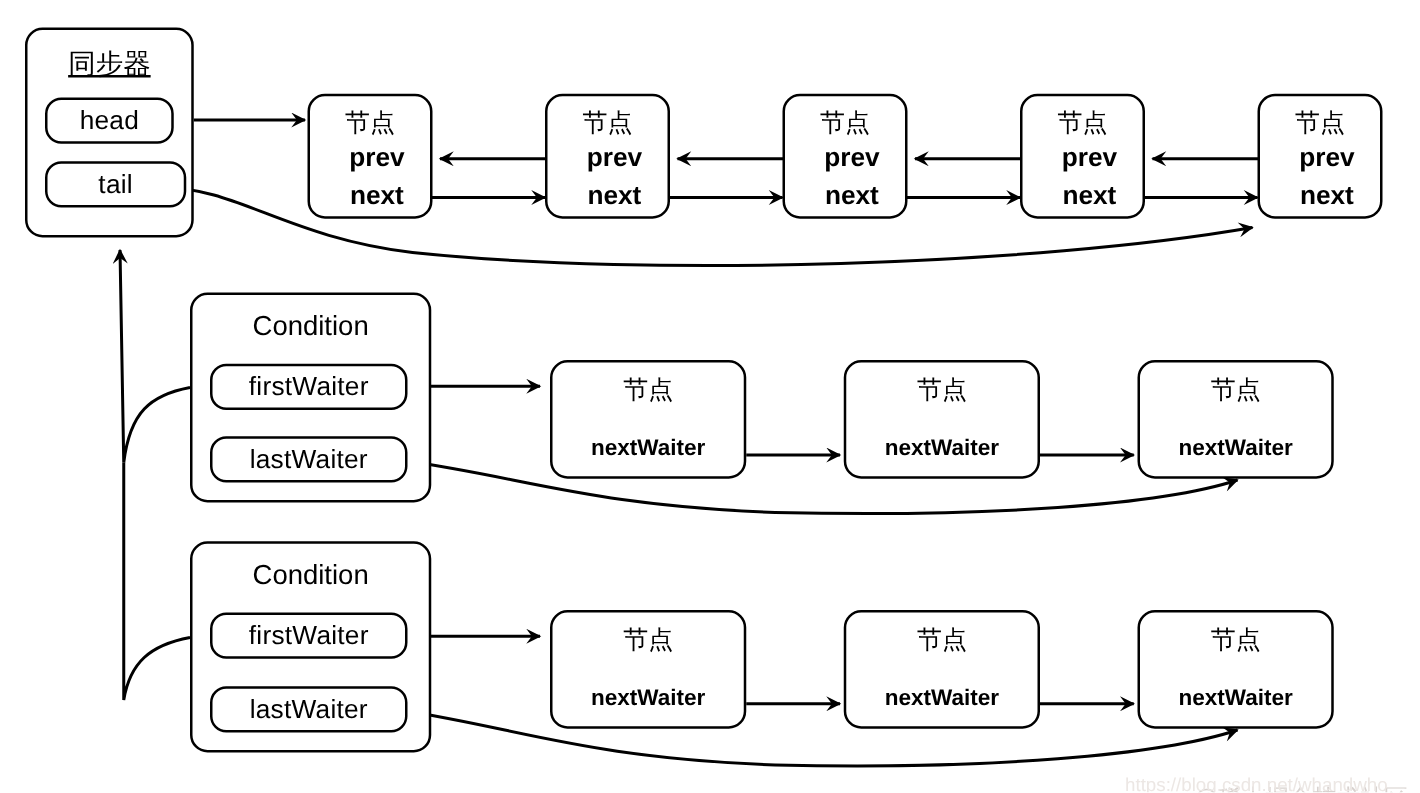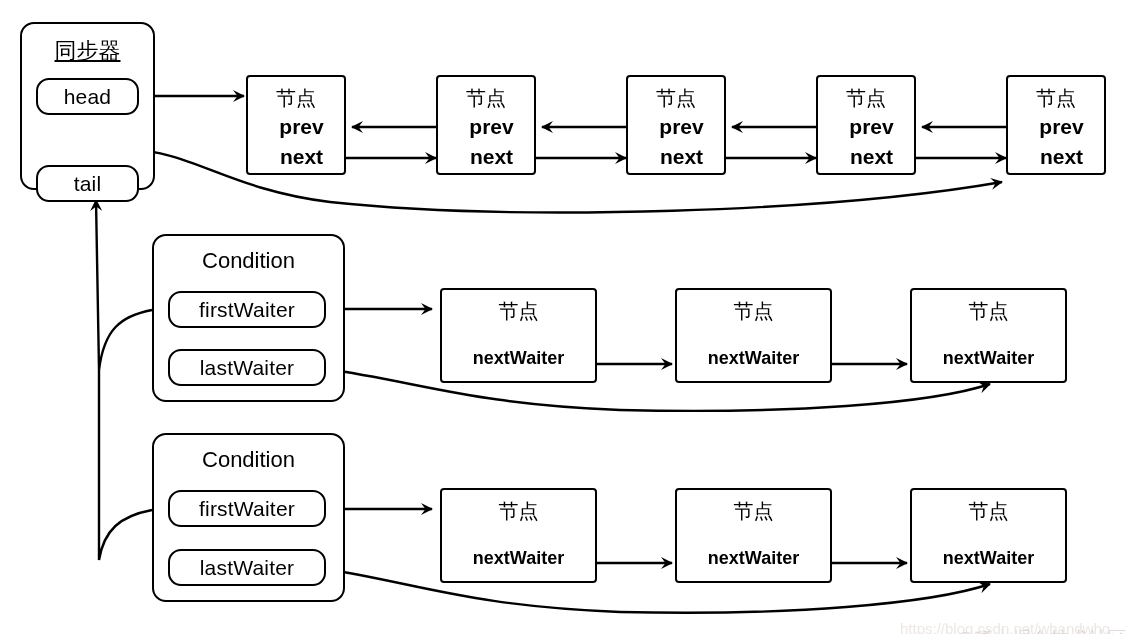--- a/index.html
+++ b/index.html
@@ -52,21 +52,21 @@
   }
   .grp-title {
     position: absolute;
     left: 0;
     right: 0;
     text-align: center;
     font-size: 22px;
     color: #000000;
   }
   .node-box {
-    border-radius: 4px;
+    border-radius: 14px;
   }
   .node-title {
     position: absolute;
     left: 0;
     right: 0;
     text-align: center;
     font-size: 20px;
     color: #000000;
   }
   .node-field {
@@ -143,21 +143,21 @@
 
     <path d="M152,310 C120,316 104,330 99,370 L96,200" fill="none" stroke="#000" stroke-width="2.4" marker-end="url(#ah)"></path>
     <path d="M152,510 C120,516 104,530 99,560 L99,370" fill="none" stroke="#000" stroke-width="2.4"></path>
 
   </svg>
 
   <div class="box outer-box" style="left:20px; top:22px; width:135px; height:168px;">
     <div class="grp-title" style="top:12px;text-decoration:underline;">同步器</div>
   </div>
   <div class="pill" style="left:36px; top:78px; width:103px; height:37px;">head</div>
-  <div class="pill" style="left:36px; top:129px; width:103px; height:37px;margin-top:36px;">tail</div>
+  <div class="pill" style="left:36px; top:129px; width:113px; height:37px;">tail</div>
 
   <div class="box node-box" style="left:246px; top:75px; width:100px; height:100px;">
     <div class="node-title" style="top:8px;">节点</div>
     <div class="node-field" style="top:38px;">prev</div>
     <div class="node-field" style="top:68px;">next</div>
   </div>
   <div class="box node-box" style="left:436px; top:75px; width:100px; height:100px;">
     <div class="node-title" style="top:8px;">节点</div>
     <div class="node-field" style="top:38px;">prev</div>
     <div class="node-field" style="top:68px;">next</div>

